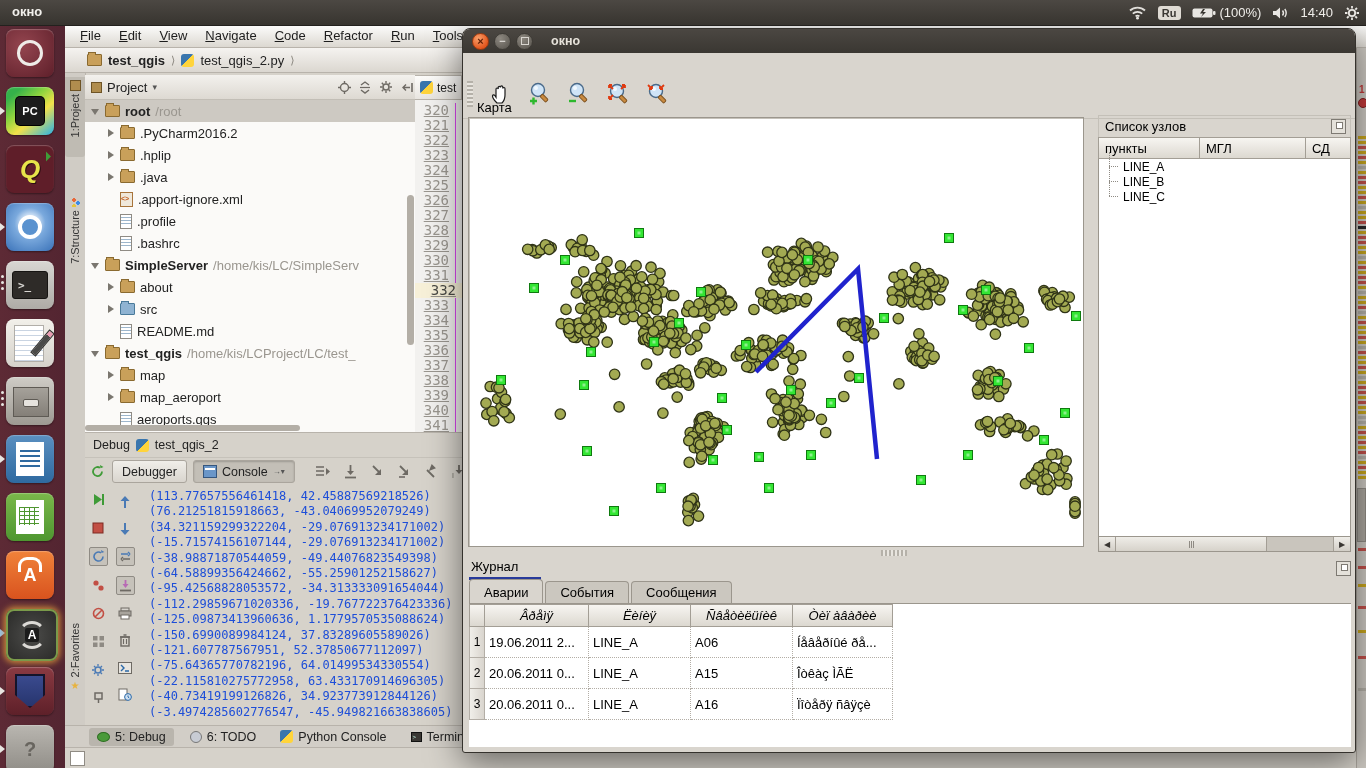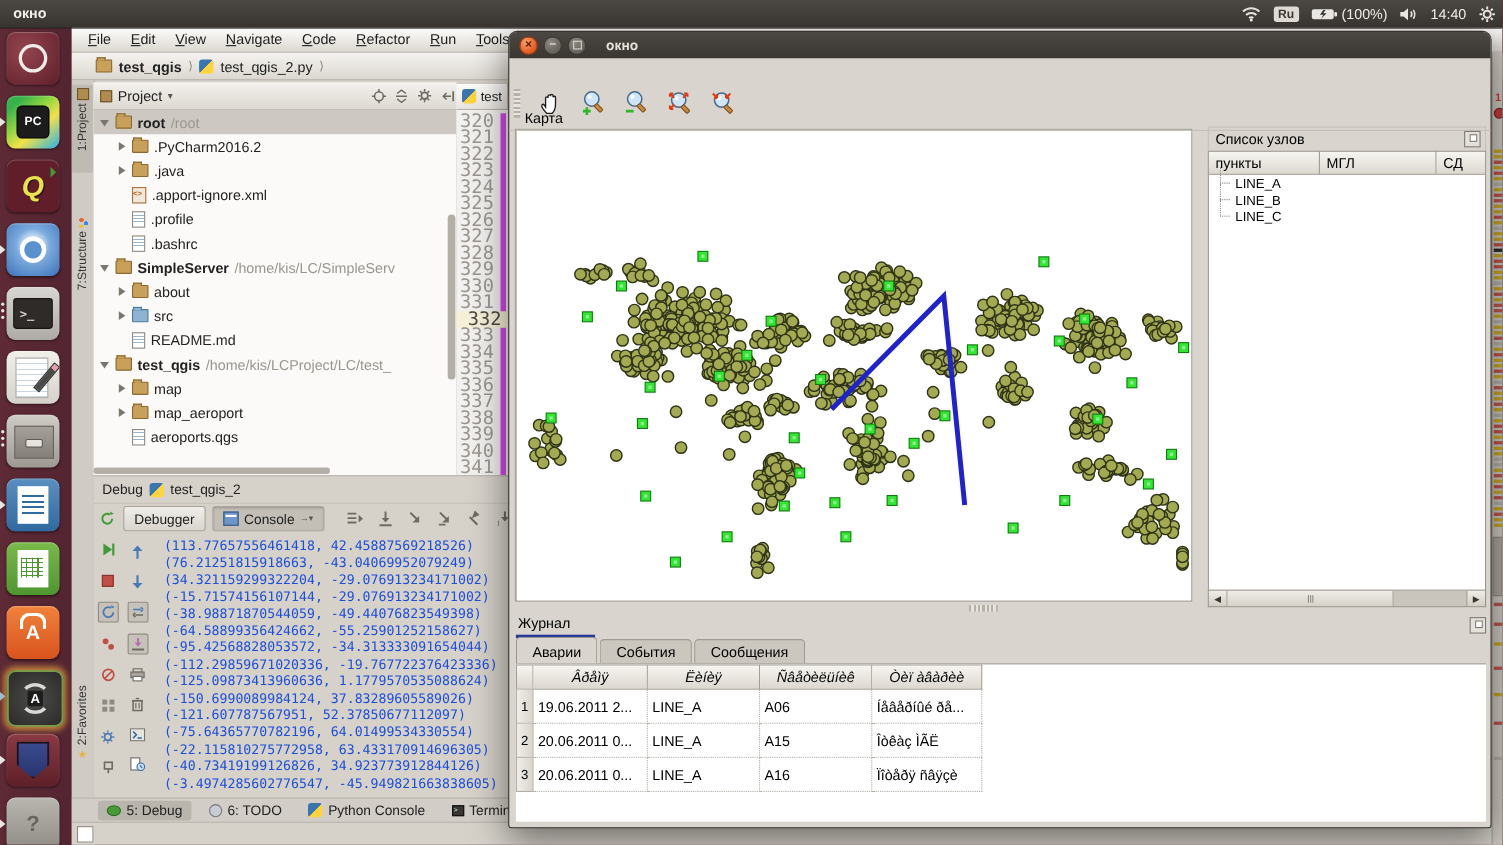--- a/index.html
+++ b/index.html
@@ -89,21 +89,21 @@
   .tri{width:0;height:0;border-top:4px solid transparent;border-bottom:4px solid transparent;border-left:6px solid #7a766f;margin-right:1px;}
   .tri.down{border-left:4px solid transparent;border-right:4px solid transparent;border-top:6px solid #7a766f;border-bottom:none;margin-top:2px;}
   .tri.none{border:none;width:6px;}
   .tlabel.b{font-weight:bold;}
   .tpath{color:#9a968f;}
   #proj-vscroll{position:absolute;right:1px;top:120px;width:7px;height:150px;background:#b3aea6;border-radius:4px;}
   #proj-hscroll{position:absolute;left:0;bottom:1px;width:215px;height:6px;background:#b3aea6;border-radius:3px;}
   
   #editor-strip{position:absolute;left:350px;top:50px;width:47px;height:382px;background:#f2f1ef;}
   #editor-tab{position:absolute;left:0;top:0;width:47px;height:25px;background:linear-gradient(#fdfcfa,#e8e5e0);border:1px solid #b8b3ab;border-left:none;display:flex;align-items:center;gap:4px;padding-left:5px;font-size:12px;box-sizing:border-box;}
-  #lines{position:absolute;left:0;top:28px;width:40px;height:354px;border-right:5px solid #d946ef;font-family:"DejaVu Sans Mono",monospace;font-size:17px;color:#9a968f;text-align:right;}
+  #lines{position:absolute;left:0;top:28px;width:40px;height:354px;border-right:1px solid #d946ef;font-family:"DejaVu Sans Mono",monospace;font-size:14px;color:#9a968f;text-align:right;text-decoration:underline;}
   .ln{height:15px;line-height:15px;padding-right:6px;}
   .ln.active{background:#f7f0d8;color:#4a4a46;width:47px;box-sizing:border-box;}
   
   #debug-panel{position:absolute;left:20px;top:407px;width:1281px;height:293px;background:#d6d2ca;border-top:1px solid #b8b3ab;}
   #debug-head{height:24px;display:flex;align-items:center;gap:6px;padding-left:8px;font-size:12.5px;border-bottom:1px solid #c6c2ba;}
   #debug-tabs{height:27px;display:flex;align-items:center;gap:6px;padding-left:4px;font-size:12.5px;}
   .dtab{height:21px;display:flex;align-items:center;gap:5px;padding:0 9px;border:1px solid #aaa59d;border-radius:3px;background:linear-gradient(#f0eee9,#d9d5ce);}
   .dtab.active{background:#c3bfb7;box-shadow:inset 0 1px 2px rgba(0,0,0,.2);}
   .ic-console{display:inline-block;width:12px;height:11px;background:#6a96c8;border:1px solid #35567e;}
   .ic-console::before{content:'';display:block;margin:2px 1px 0 1px;height:2px;background:#fff;}
@@ -249,20 +249,25 @@
           <div class="trow sel" style="padding-left:6px">
             <span class="tri down"></span>
             <span class="ic-folder"></span>
             <span class="tlabel b">root</span>
             <span class="tpath"> /root</span>
           </div>
           <div class="trow " style="padding-left:23px">
             <span class="tri "></span>
             <span class="ic-folder"></span>
             <span class="tlabel ">.PyCharm2016.2</span>
+          </div>
+          <div class="trow " style="padding-left:23px">
+            <span class="tri "></span>
+            <span class="ic-folder"></span>
+            <span class="tlabel ">.hplip</span>
           </div>
           <div class="trow " style="padding-left:23px">
             <span class="tri "></span>
             <span class="ic-folder"></span>
             <span class="tlabel ">.java</span>
           </div>
           <div class="trow " style="padding-left:23px">
             <span class="tri none"></span>
             <span class="ic-xml"></span>
             <span class="tlabel ">.apport-ignore.xml</span>

